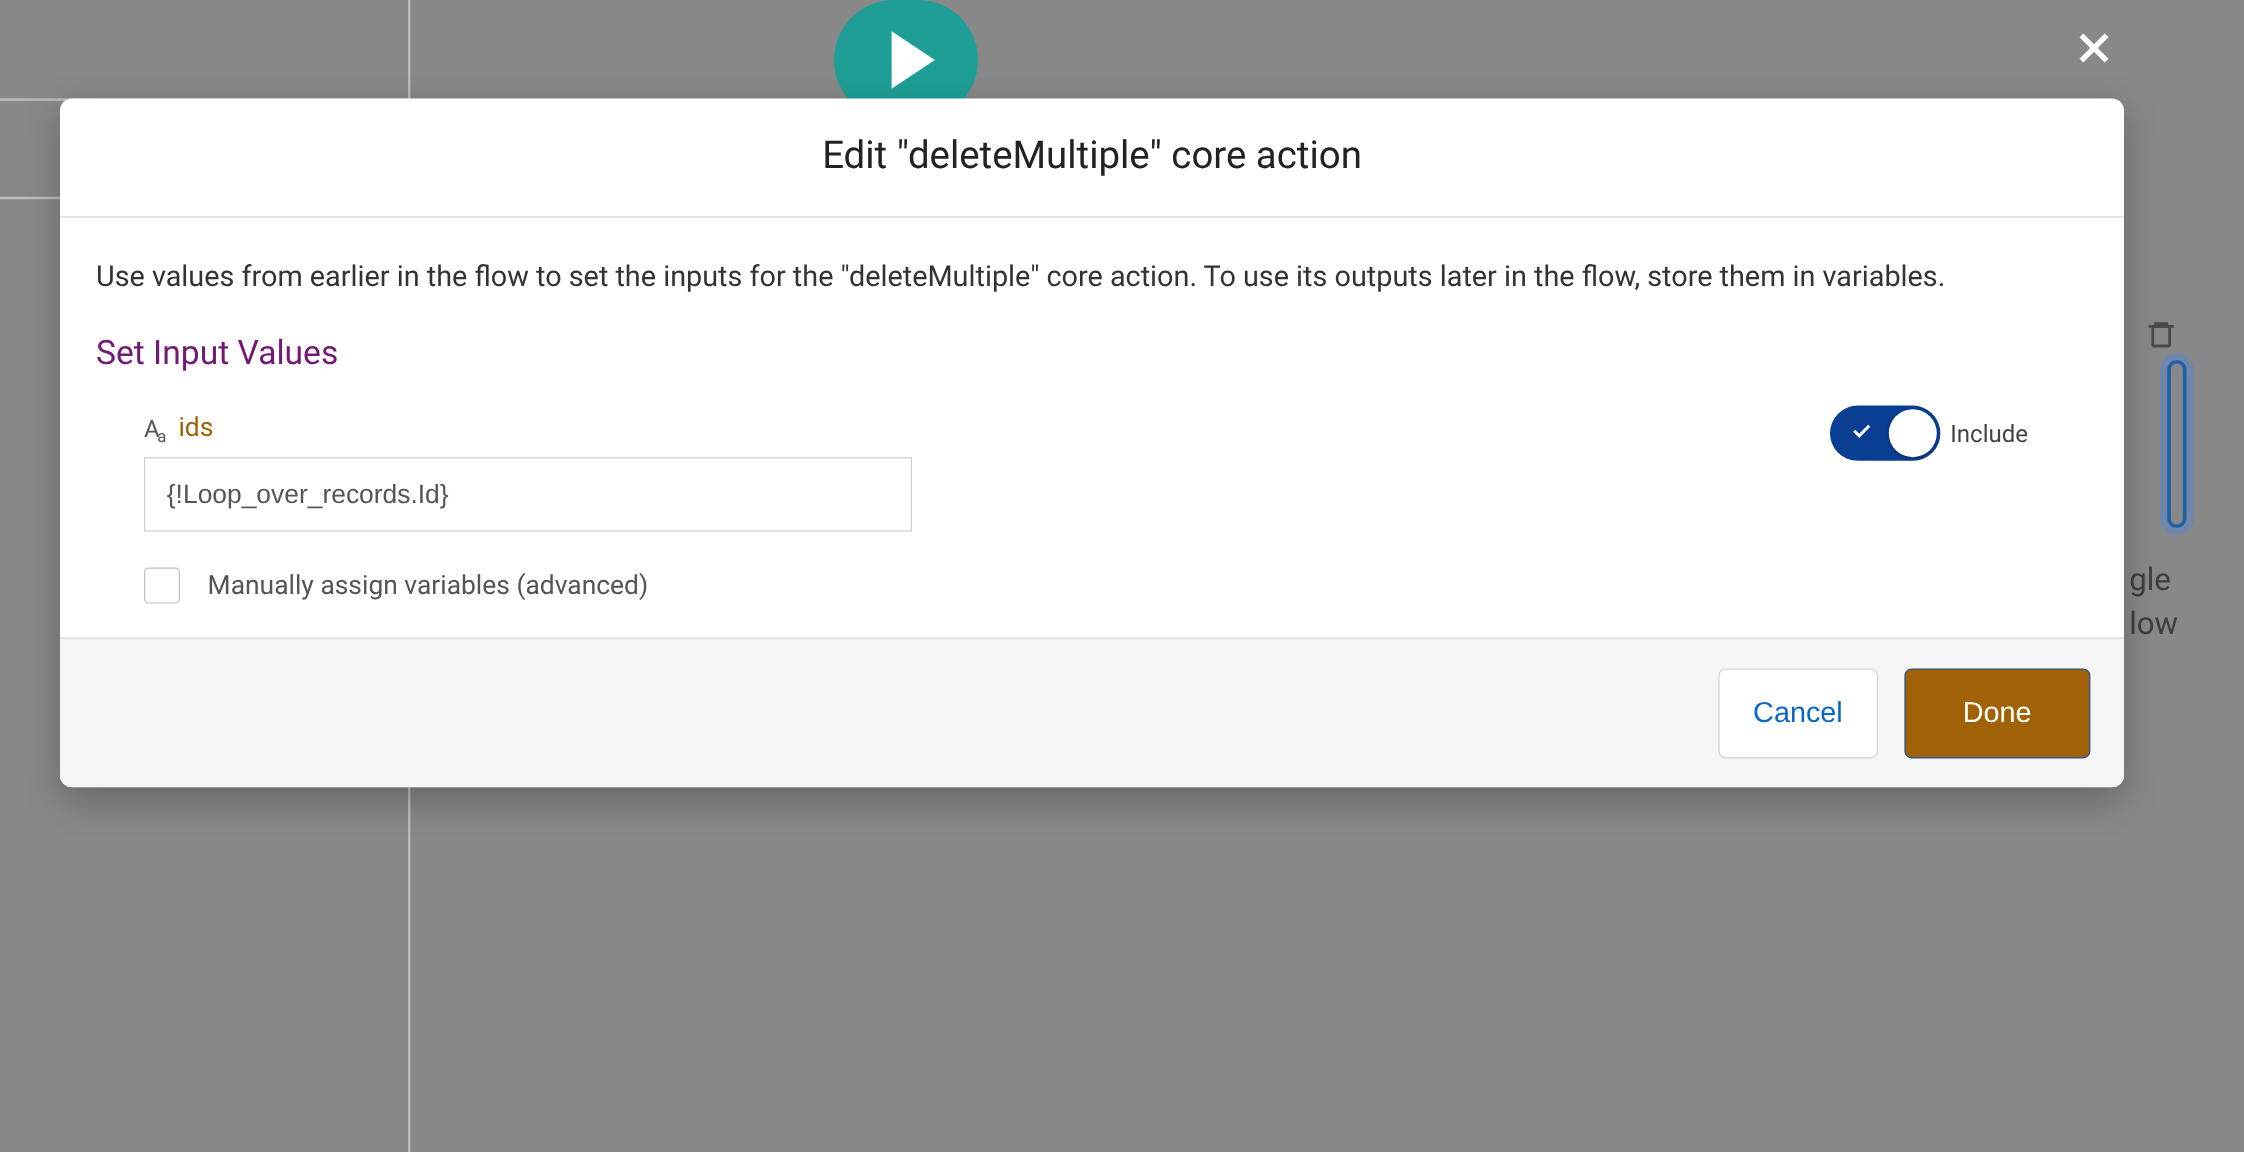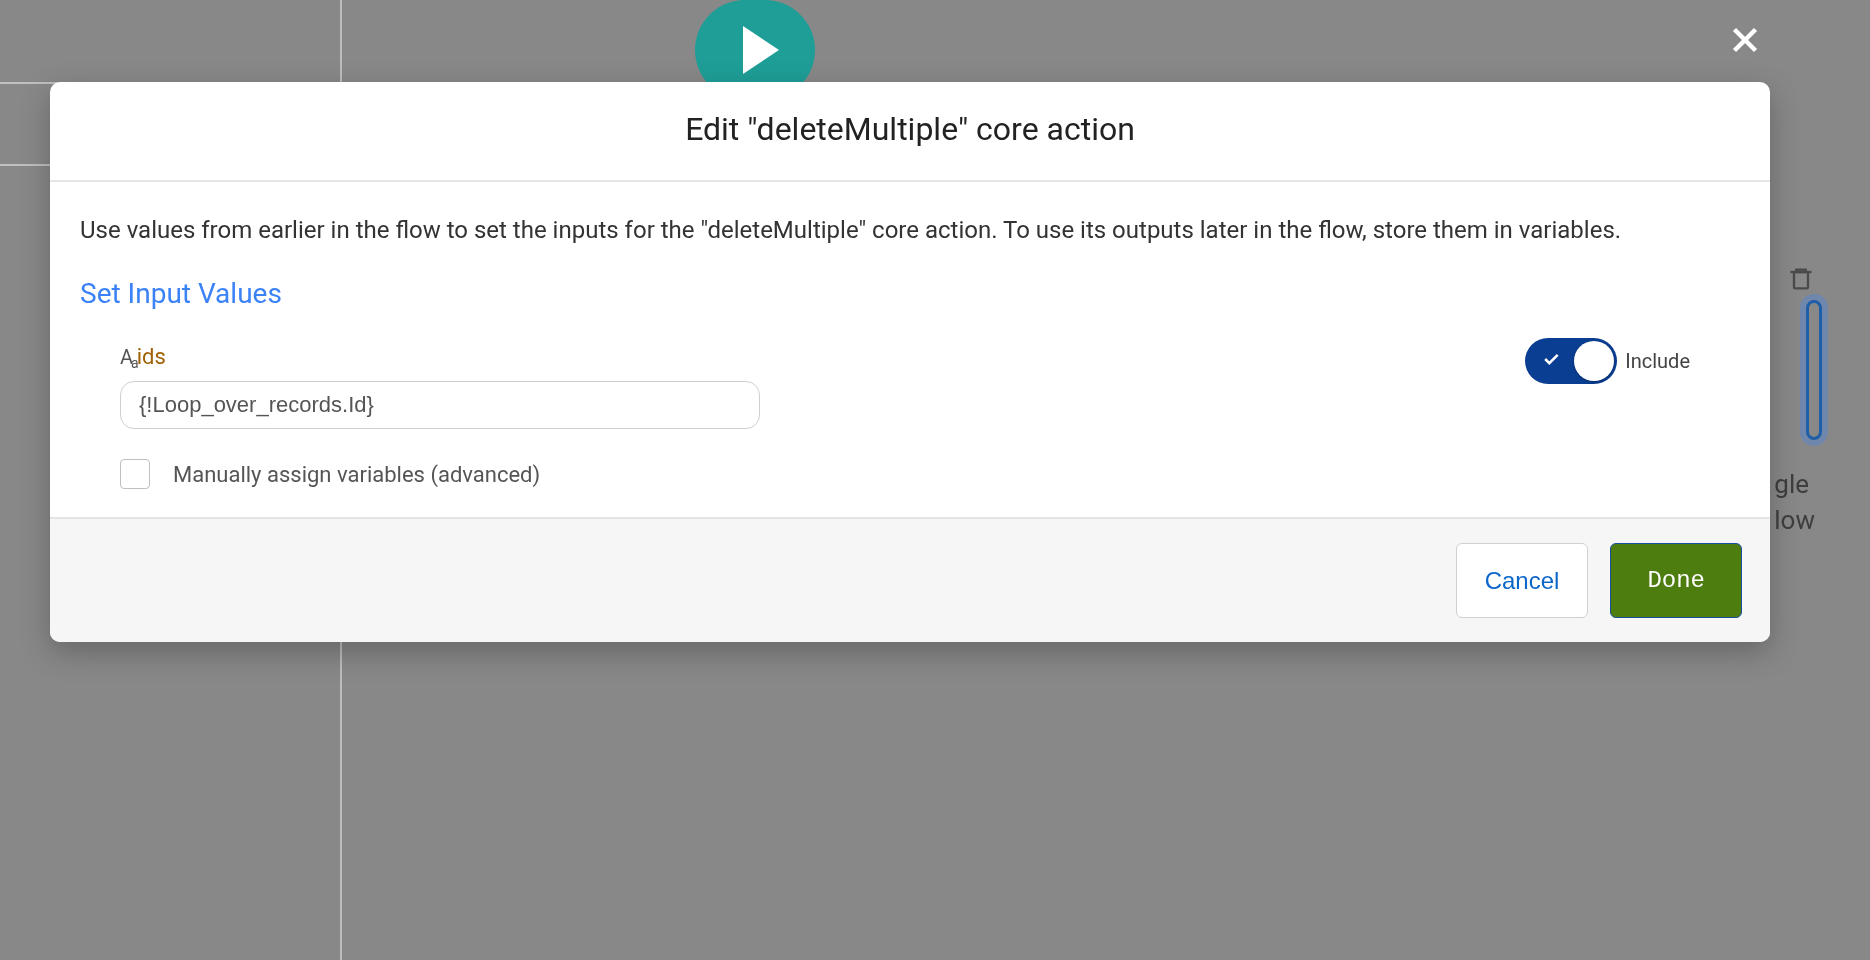--- a/index.html
+++ b/index.html
@@ -138,51 +138,52 @@
     background: #fff;
     display: inline-flex;
     align-items: center;
     justify-content: center;
     cursor: pointer;
     box-shadow: 0 0 0 3px rgba(82,152,237,0.5);
   }
   .edit-btn svg{ width:18px; height:18px; }
   .section-heading {
     font-size: 28px;
-    color: #3b82f6;
+    color: #701a75;
     margin-bottom: 34px;
   }
   .input-block {
     display: flex;
     align-items: flex-start;
     justify-content: space-between;
     padding-left: 40px;
     margin-bottom: 30px;
   }
   .input-left { flex: 1; }
   .input-label-row {
     display: flex;
     align-items: center;
+    gap: 12px;
     margin-bottom: 12px;
   }
   .aa-icon {
     font-size: 20px;
     color: #555;
     letter-spacing: -2px;
   }
   .aa-icon .sub { font-size: 14px; position: relative; top: 4px; }
   .input-label {
     font-size: 22px;
     color: #a16207;
   }
   .text-input {
     width: 640px;
-    height: 48px;
+    height: 62px;
     border: 1px solid #cfcfcf;
-    border-radius: 14px;
+    border-radius: 0;
     padding: 18px 18px;
     font-size: 22px;
     color: #555;
     background: #fff;
   }
   .toggle-col {
     display: flex;
     align-items: center;
     gap: 8px;
     padding-right: 50px;
@@ -247,25 +248,24 @@
     cursor: pointer;
     display: inline-flex;
     align-items: center;
   }
   .btn-secondary {
     background: #fff;
     border: 1px solid #d0d0d0;
     color: #0a66c9;
   }
   .btn-primary {
-    background: #4d7c0f;
+    background: #a16207;
     border: 1px solid #174e9e;
     color: #fff;
-    padding: 0 36px;
-    font-family: Liberation Mono, monospace;
+    padding: 0 48px;
   }
 </style>
 </head>
 <body>
 
 <div class="bg-left-panel"></div>
 <div class="bg-left-line" style="top:82px;"></div>
 <div class="bg-left-line" style="top:164px;"></div>
 <div class="bg-vline"></div>
 <div class="bg-play"></div>

